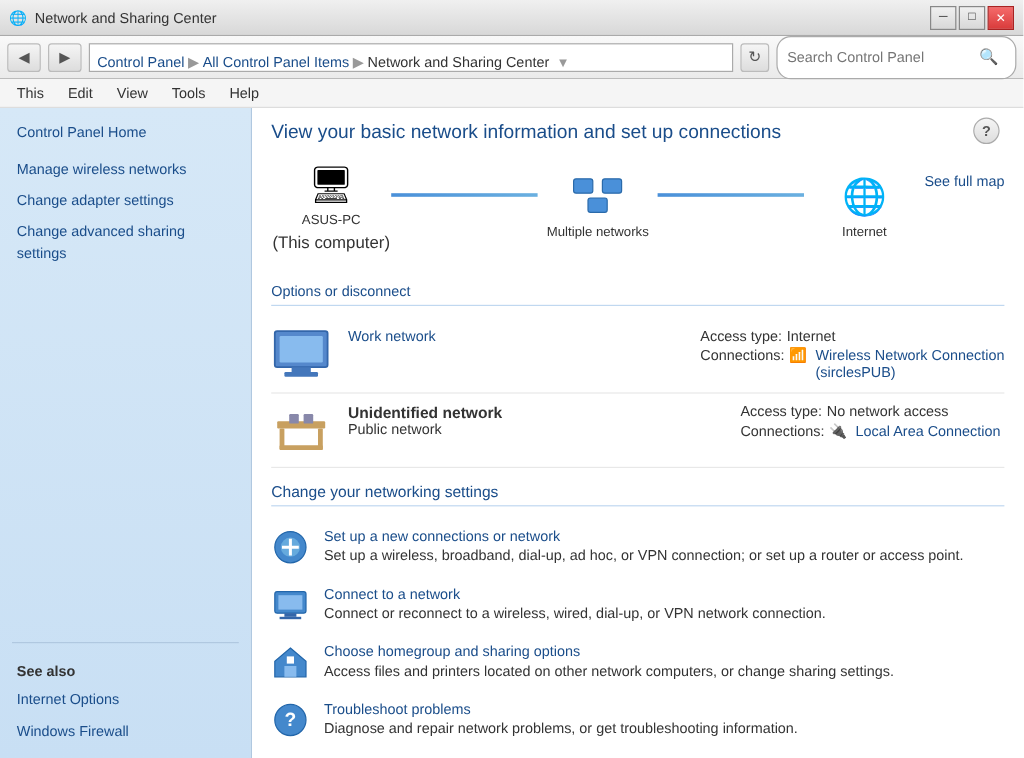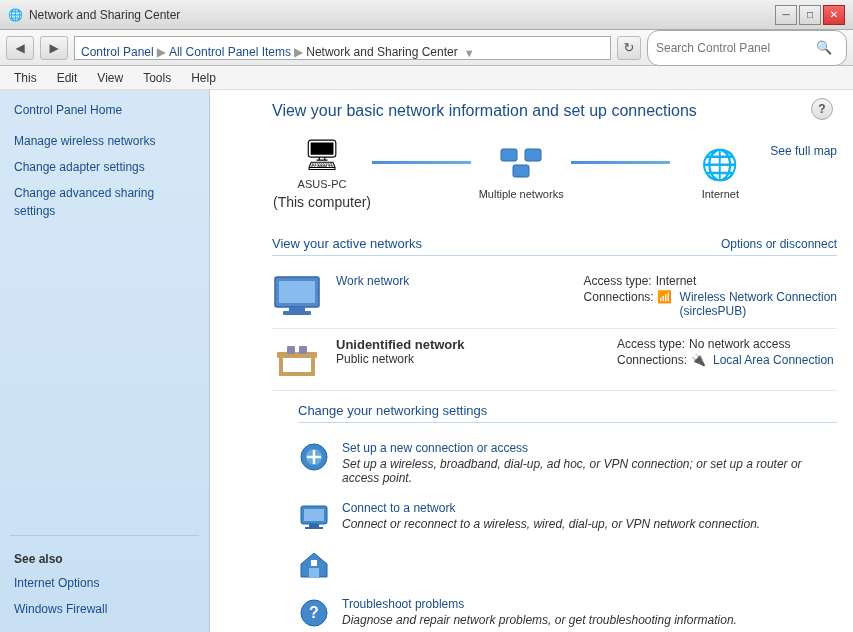--- a/index.html
+++ b/index.html
@@ -98,21 +98,20 @@
       padding: 2px 8px;
       cursor: pointer;
       font-size: 12px;
       color: #333;
     }
 
     
     .main-layout {
       display: flex;
       height: calc(632px - 30px - 36px - 24px);
-      gap: 46px;
     }
 
     
     .sidebar {
       width: 210px;
       background: linear-gradient(to bottom, #d6e8f7 0%, #c8dff4 100%);
       border-right: 1px solid #b0c8e0;
       padding: 10px 0;
       display: flex;
       flex-direction: column;
@@ -221,31 +220,31 @@
     .network-name { font-size: 13px; font-weight: 600; color: #333; }
     .network-type { font-size: 12px; color: #1a4d8a; cursor: pointer; }
     .network-details { margin-left: auto; min-width: 220px; }
     .detail-row { display: flex; gap: 4px; font-size: 12px; margin-bottom: 2px; }
     .detail-label { color: #333; white-space: nowrap; }
     .detail-value { color: #333; }
     .detail-link { color: #1a4d8a; cursor: pointer; }
     .detail-icon { margin-right: 3px; }
 
     
-    .settings-section { margin-top: 12px; margin-left: 26px; }
+    .settings-section { margin-top: 12px; }
     .settings-item {
       display: flex;
       gap: 12px;
       padding: 8px 0;
       align-items: flex-start;
     }
     .settings-icon { width: 32px; height: 32px; flex-shrink: 0; display: flex; align-items: center; justify-content: center; font-size: 22px; }
     .settings-text {}
     .settings-link { color: #1a4d8a; cursor: pointer; font-size: 12px; display: block; margin-bottom: 2px; }
-    .settings-desc { font-size: 12px; color: #333; font-style: italic; }
+    .settings-desc { font-size: 12px; color: #333; }
 
     
     ::-webkit-scrollbar { width: 16px; }
     ::-webkit-scrollbar-track { background: #f0f0f0; }
     ::-webkit-scrollbar-thumb { background: #c0c0c0; border: 3px solid #f0f0f0; border-radius: 8px; }
 
     .help-btn {
       width: 22px; height: 22px;
       border-radius: 50%;
       border: 1px solid #aaa;
@@ -335,21 +334,20 @@
       </div>
       <div class="net-line"></div>
       <div class="net-node">
         <div class="net-icon">🌐</div>
         <div class="net-label">Internet</div>
       </div>
       <div class="see-full-map">See full map</div>
     </div>
 
     <div class="section-header">
-      <span class="section-label">View your active networks</span>
       <span class="section-action">Options or disconnect</span>
     </div>
 
     <div class="network-row">
       <div class="network-icon">
         <svg width="48" height="44" viewBox="0 0 48 44">
           <rect x="2" y="2" width="44" height="30" rx="2" fill="#5588cc" stroke="#3366aa" stroke-width="1.5"></rect>
           <rect x="6" y="6" width="36" height="22" rx="1" fill="#88bbee"></rect>
           <rect x="16" y="32" width="16" height="4" fill="#4477bb"></rect>
           <rect x="10" y="36" width="28" height="4" rx="1" fill="#4477bb"></rect>
@@ -407,21 +405,21 @@
       <div class="settings-item">
         <div class="settings-icon">
           <svg width="30" height="30" viewBox="0 0 30 30">
             <circle cx="15" cy="15" r="13" fill="#4488cc" stroke="#2266aa" stroke-width="1"></circle>
             <circle cx="15" cy="15" r="8" fill="#66aadd"></circle>
             <line x1="15" y1="8" x2="15" y2="22" stroke="white" stroke-width="2.5"></line>
             <line x1="8" y1="15" x2="22" y2="15" stroke="white" stroke-width="2.5"></line>
           </svg>
         </div>
         <div class="settings-text">
-          <span class="settings-link">Set up a new connection or access</span>
+          <span class="settings-link">Set up a new connections or network</span>
           <span class="settings-desc">Set up a wireless, broadband, dial-up, ad hoc, or VPN connection; or set up a router or access point.</span>
         </div>
       </div>
 
       <div class="settings-item">
         <div class="settings-icon">
           <svg width="30" height="30" viewBox="0 0 30 30">
             <rect x="2" y="4" width="26" height="18" rx="2" fill="#4488cc" stroke="#2266aa" stroke-width="1"></rect>
             <rect x="5" y="7" width="20" height="12" fill="#88bbee"></rect>
             <rect x="10" y="22" width="10" height="3" fill="#3366aa"></rect>
@@ -435,20 +433,24 @@
       </div>
 
       <div class="settings-item">
         <div class="settings-icon">
           <svg width="30" height="30" viewBox="0 0 30 30">
             <path d="M15 3 L28 14 L28 27 L2 27 L2 14 Z" fill="#4488cc" stroke="#2266aa" stroke-width="1"></path>
             <rect x="10" y="18" width="10" height="9" fill="#88bbee"></rect>
             <rect x="12" y="10" width="6" height="6" fill="white"></rect>
           </svg>
         </div>
+        <div class="settings-text">
+          <span class="settings-link">Choose homegroup and sharing options</span>
+          <span class="settings-desc">Access files and printers located on other network computers, or change sharing settings.</span>
+        </div>
       </div>
 
       <div class="settings-item">
         <div class="settings-icon">
           <svg width="30" height="30" viewBox="0 0 30 30">
             <circle cx="15" cy="15" r="13" fill="#4488cc" stroke="#2266aa" stroke-width="1"></circle>
             <text x="15" y="20" text-anchor="middle" fill="white" font-size="16" font-weight="bold">?</text>
           </svg>
         </div>
         <div class="settings-text">

